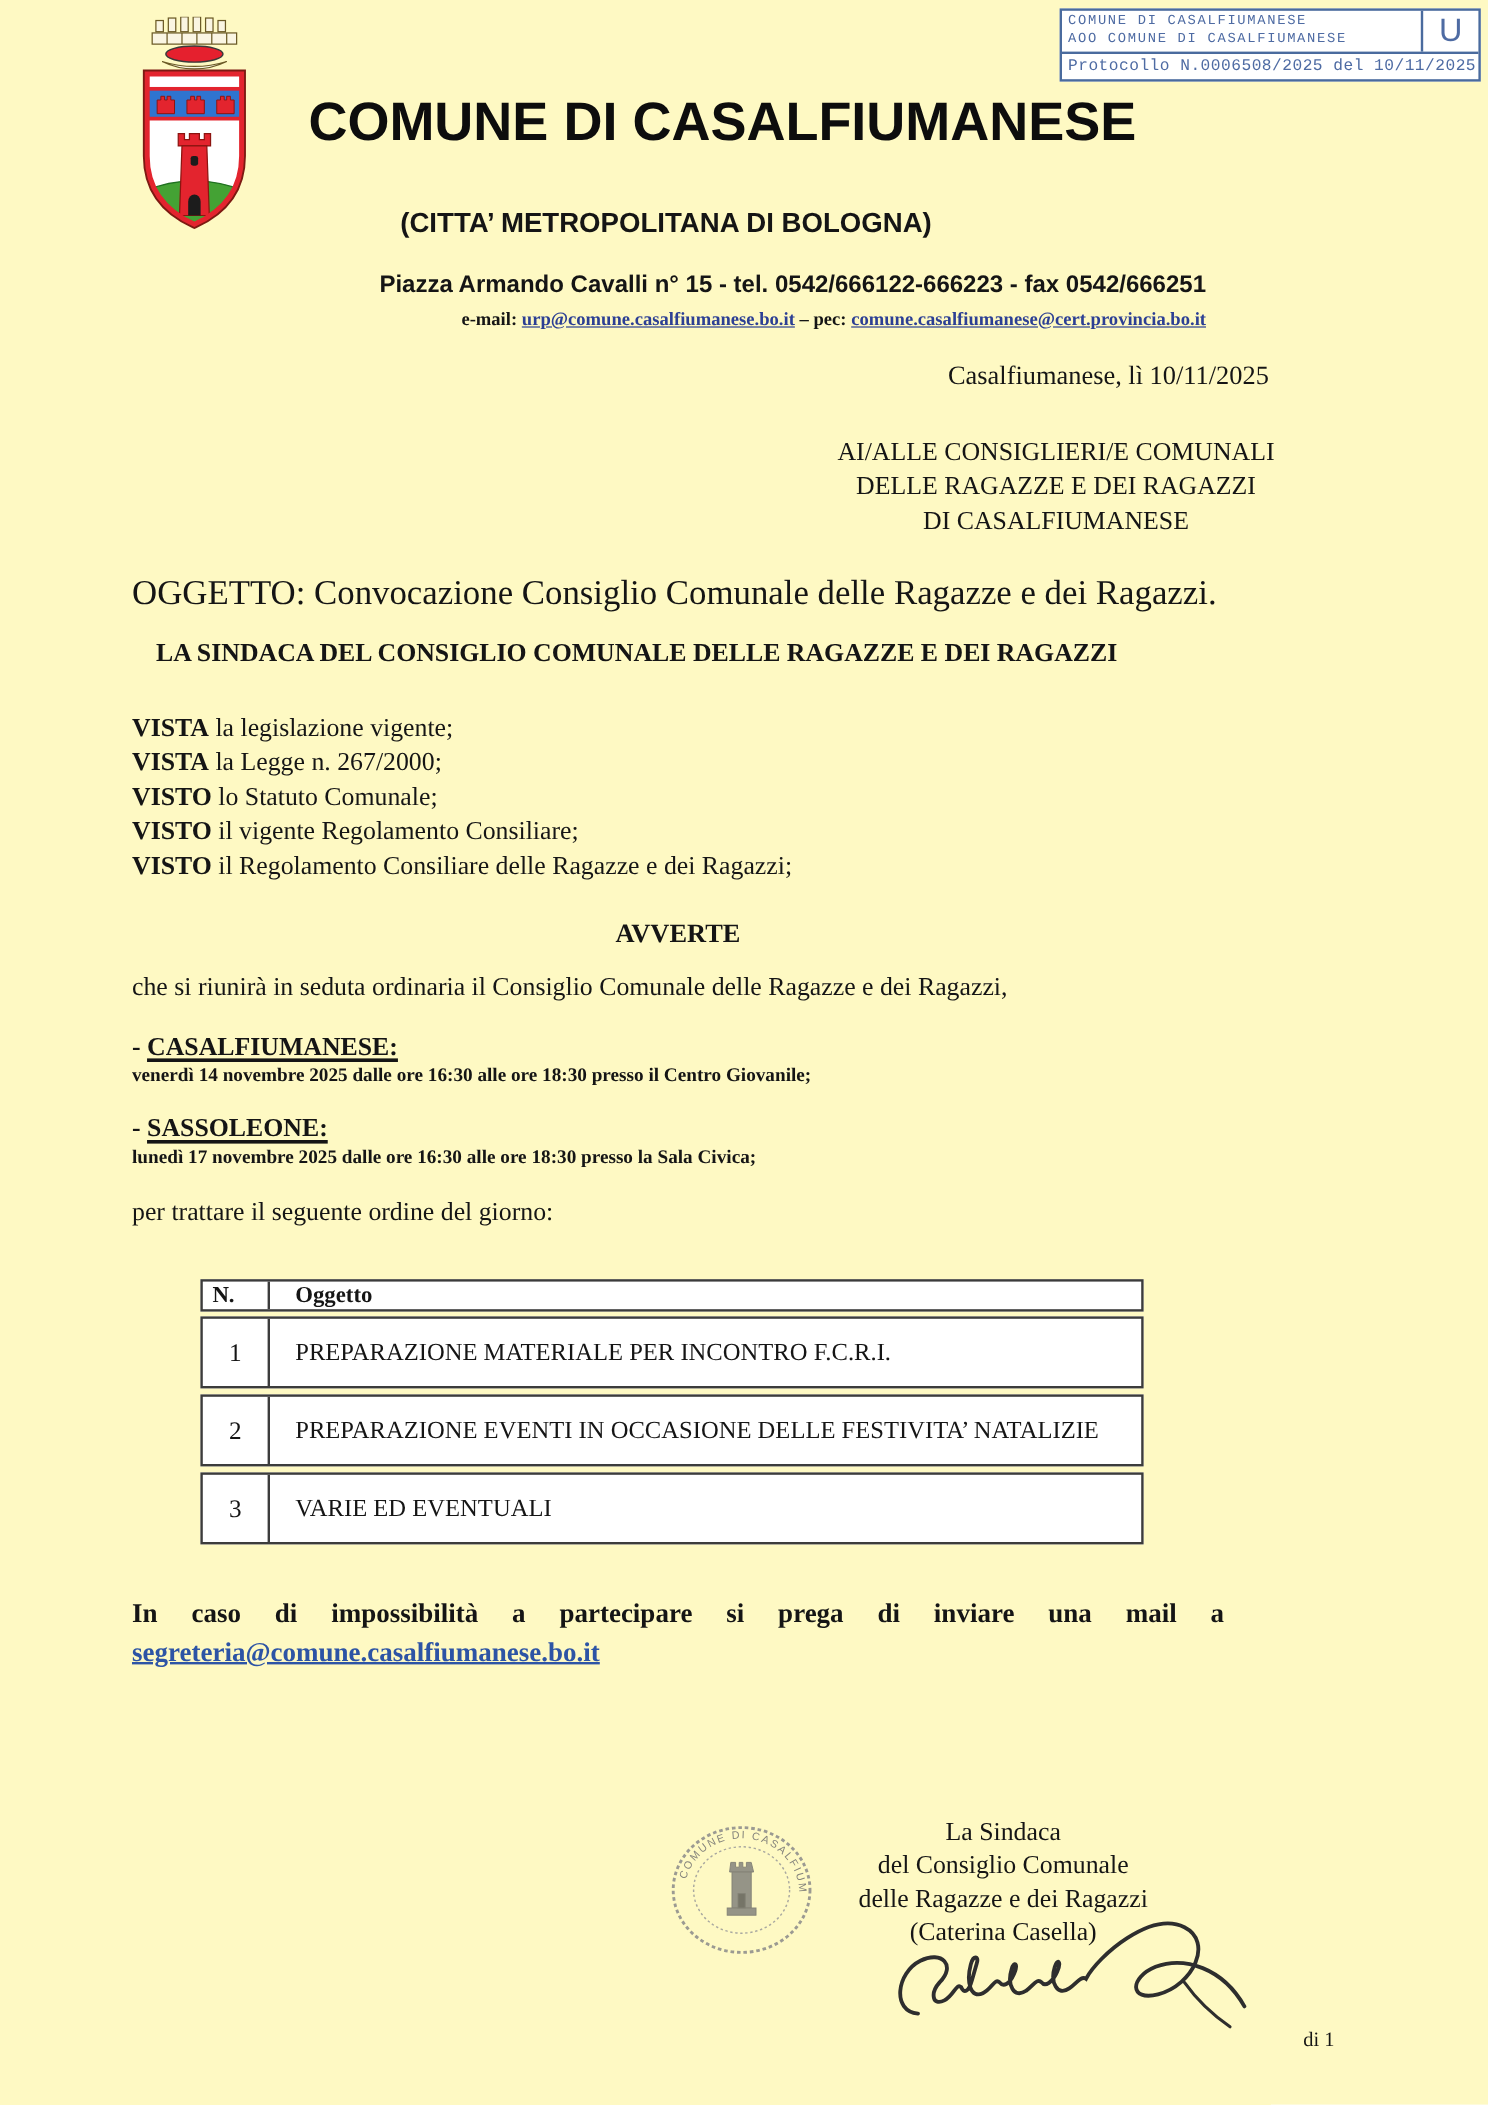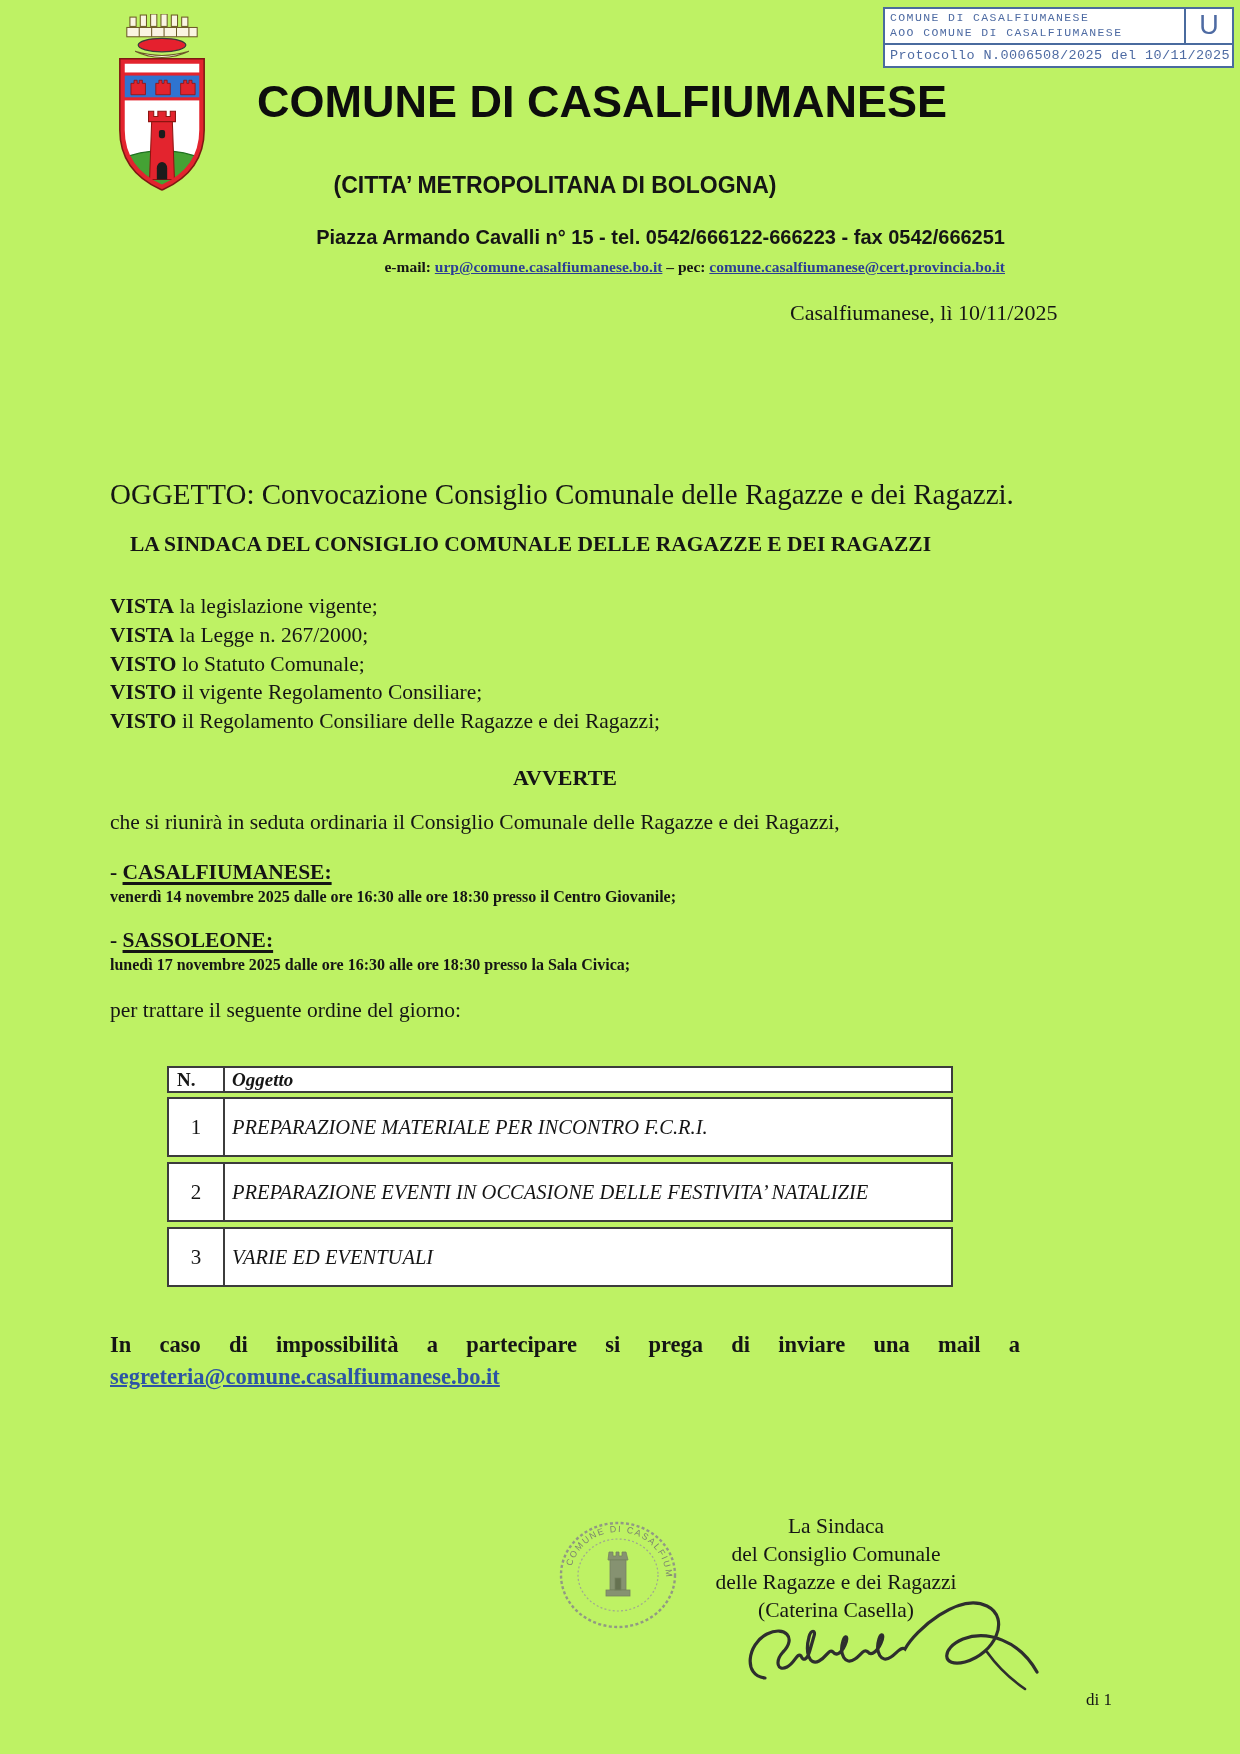--- a/index.html
+++ b/index.html
@@ -1,16 +1,16 @@
 <!DOCTYPE html>
 <html><head>
 <meta charset="utf-8">
 <style>
   html,body{margin:0;padding:0;background:#fff;}
-  .page{position:relative;width:1240px;height:1754px;background:#bef264;overflow:hidden;
+  .page{position:relative;width:1240px;height:1754px;background:#fef9c3;overflow:hidden;
         font-family:"Liberation Serif",serif;color:#151515;}
 
   
   .proto{position:absolute;top:7px;right:6px;width:347px;border:2px solid #4a6b9e;
          color:#4e6ba3;font-family:"Liberation Mono",monospace;background:#fff;}
   .proto-top{display:flex;border-bottom:2px solid #4a6b9e;}
   .proto-lines{flex:1;padding:2px 5px;font-size:11.5px;line-height:1.3;letter-spacing:1.4px;white-space:nowrap;overflow:hidden;}
   .proto-u{width:46px;border-left:2px solid #4a6b9e;display:flex;align-items:center;justify-content:center;
            font-family:"Liberation Sans",sans-serif;font-size:27px;color:#4e6ba3;}
   .proto-bottom{padding:3px 5px;font-size:13.5px;letter-spacing:.4px;white-space:nowrap;}
@@ -45,21 +45,21 @@
   .agenda-intro{position:absolute;left:110px;top:998px;font-size:21.5px;}
 
   
   .agenda{position:absolute;left:167px;top:1066px;width:786px;}
   .t-row{border:2px solid #3c3c3c;display:flex;background:#fff;box-sizing:border-box;}
   .t-head{height:27px;margin-bottom:4px;}
   .t-data{height:60px;margin-bottom:5px;}
   .c-n{width:56px;border-right:2px solid #3c3c3c;box-sizing:border-box;display:flex;align-items:center;}
   .t-head .c-n{padding-left:8px;font-weight:bold;font-size:19px;}
   .t-data .c-n{justify-content:center;font-size:21px;}
-  .c-s{flex:1;display:flex;align-items:center;padding-left:7px;box-sizing:border-box;font-style:italic;}
+  .c-s{flex:1;display:flex;align-items:center;padding-left:21px;box-sizing:border-box;}
   .t-head .c-s{font-weight:bold;font-size:19px;}
   .t-data .c-s{font-size:20.5px;}
 
   
   .closing{position:absolute;left:110px;top:1332px;width:910px;font-weight:bold;font-size:22.5px;}
   .closing .just{text-align:justify;text-align-last:justify;}
   .closing a{color:#2d54a5;text-decoration:underline;text-decoration-thickness:2px;font-weight:bold;}
   .closing .mailrow{margin-top:6px;}
 
   
@@ -133,20 +133,25 @@
   <div class="hdr-sub">(CITTA’ METROPOLITANA DI BOLOGNA)</div>
   <div class="hdr-addr">Piazza Armando Cavalli n° 15 - tel. 0542/666122-666223 - fax 0542/666251</div>
   <div class="hdr-mail">
     <span>e-mail:</span>
     <a href="#">urp@comune.casalfiumanese.bo.it</a>
     <span>– pec:</span>
     <a href="#">comune.casalfiumanese@cert.provincia.bo.it</a>
   </div>
 
   <div class="date-line">Casalfiumanese, lì 10/11/2025</div>
+  <div class="addressee">
+    <div>AI/ALLE CONSIGLIERI/E COMUNALI</div>
+    <div>DELLE RAGAZZE E DEI RAGAZZI</div>
+    <div>DI CASALFIUMANESE</div>
+  </div>
 
   <div class="subject">OGGETTO: Convocazione Consiglio Comunale delle Ragazze e dei Ragazzi.</div>
   <div class="issuer">LA SINDACA DEL CONSIGLIO COMUNALE DELLE RAGAZZE E DEI RAGAZZI</div>
 
   <div class="premises">
     <div><b>VISTA</b><span> la legislazione vigente;</span></div>
     <div><b>VISTA</b><span> la Legge n. 267/2000;</span></div>
     <div><b>VISTO</b><span> lo Statuto Comunale;</span></div>
     <div><b>VISTO</b><span> il vigente Regolamento Consiliare;</span></div>
     <div><b>VISTO</b><span> il Regolamento Consiliare delle Ragazze e dei Ragazzi;</span></div>

